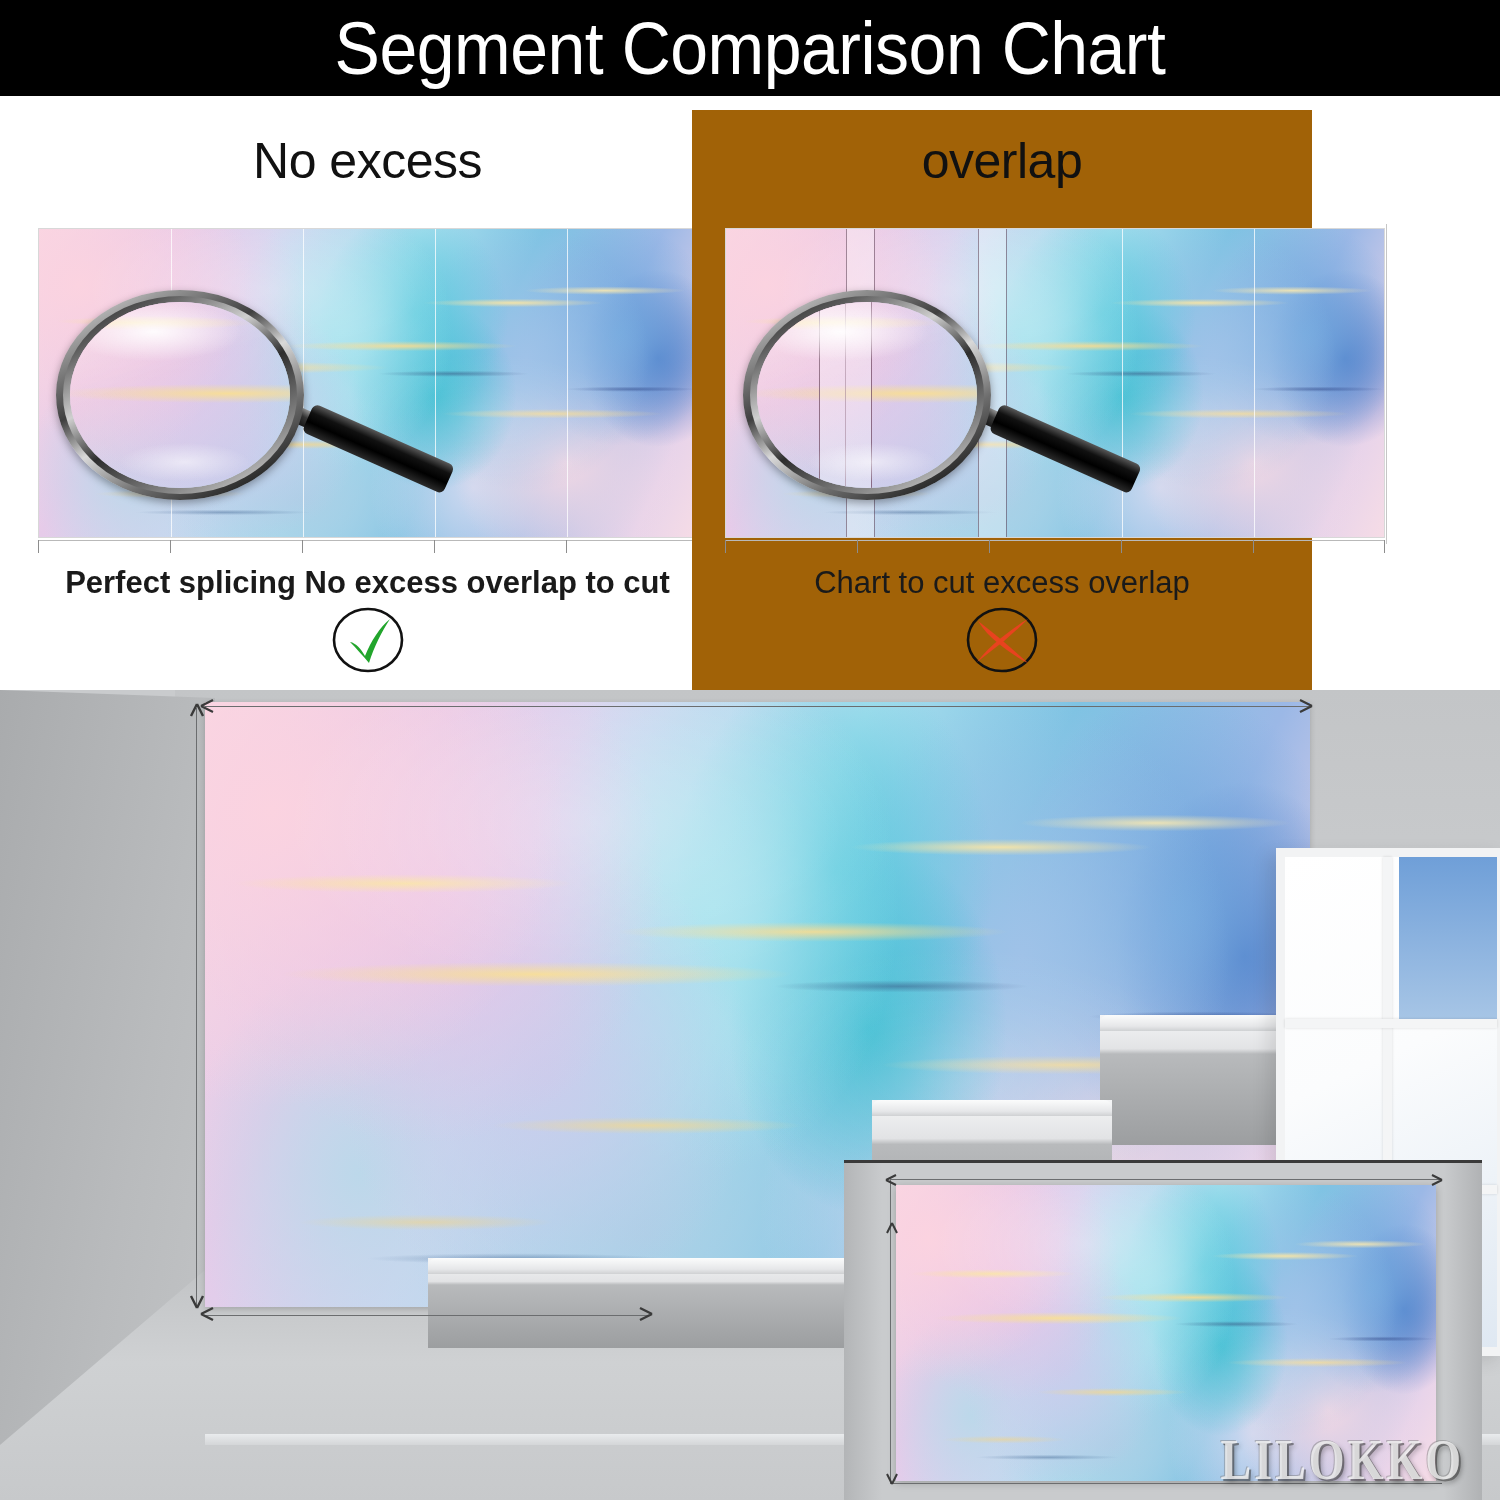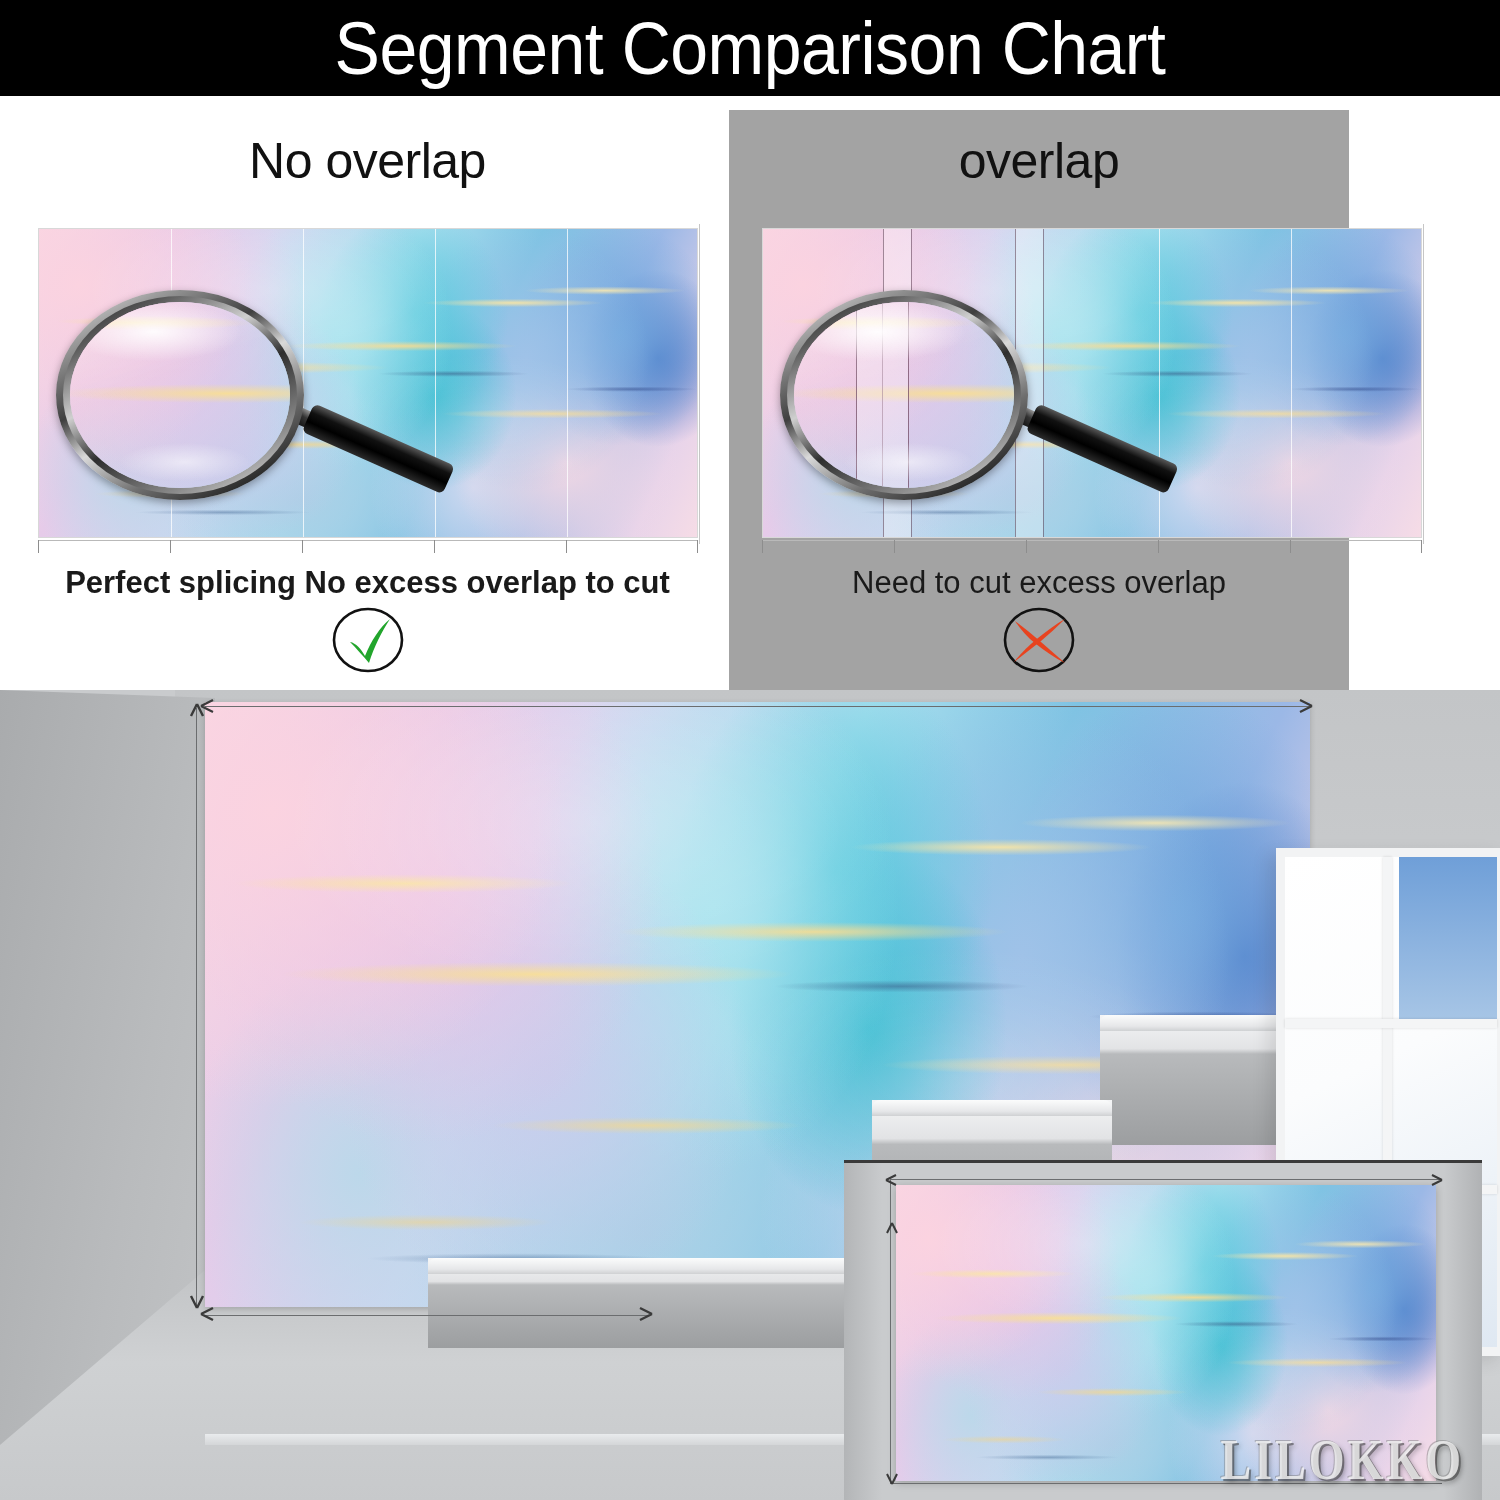--- a/index.html
+++ b/index.html
@@ -29,21 +29,21 @@
   }
 
   
   .compare-section {
     position:absolute; left:0; top:110px; width:1500px; height:580px;
   }
   .compare-panel {
     position:absolute; top:0; height:580px;
   }
   .panel-left  { left:0;    width:735px; background:#ffffff; }
-  .panel-right { left:729px; width:620px; background:#a3a3a3; }
+  .panel-right { left:692px; width:620px; background:#a16207; }
 
   .panel-heading {
     position:absolute; top:22px; left:0; width:100%;
     text-align:center;
     font-size:50px;
     color:#111111;
     font-weight:400;
     letter-spacing:-0.5px;
   }
 
@@ -286,21 +286,21 @@
 
 <div id="page">
 
   <div class="title-banner">
     <div class="title-text">Segment Comparison Chart</div>
   </div>
 
   <div class="compare-section">
 
     <div class="compare-panel panel-left">
-      <div class="panel-heading">No overlap</div>
+      <div class="panel-heading">No excess</div>
 
       <div class="mural-strip-wrap" style="left:38px; top:118px; width:660px; height:310px;">
         <div class="mural-strip">
           <div class="mural-art">
             <div class="art-base"></div>
             <div class="art-veins"></div>
             <div class="art-sheen"></div>
           </div>
 
           <div class="seam" style="left:132px;"></div>
@@ -396,21 +396,21 @@
               <div style="position:absolute; left:62px; top:0; width:52px; height:100%; background:rgba(255,255,255,.30);"></div>
               <div style="position:absolute; left:62px; top:0; width:1px; height:100%; background:rgba(110,70,95,.72);"></div>
               <div style="position:absolute; left:88px; top:0; width:1px; height:100%; background:rgba(160,130,150,.55);"></div>
               <div style="position:absolute; left:114px; top:0; width:1px; height:100%; background:rgba(110,70,95,.72);"></div>
               <div class="mag-gloss"></div>
             </div>
           </div>
         </div>
       </div>
 
-      <div class="panel-caption" style="top:455px;">Need to cut excess overlap</div>
+      <div class="panel-caption" style="top:455px;">Chart to cut excess overlap</div>
 
       <div class="verdict" style="top:495px;">
         <svg viewBox="0 0 96 70">
           <ellipse cx="48" cy="35" rx="34" ry="31" fill="none" stroke="#111111" stroke-width="2.6"></ellipse>
           <path d="M24 16 C33 23 42 30 50 37 C58 44 66 51 74 58 C64 53 54 46 45 39 C36 32 29 24 24 16 Z" fill="#e8431f"></path>
           <path d="M74 14 C66 22 58 29 50 36 C41 43 32 50 23 57 C30 48 38 40 47 33 C56 26 65 19 74 14 Z" fill="#e8431f"></path>
         </svg>
       </div>
     </div>
   </div>

